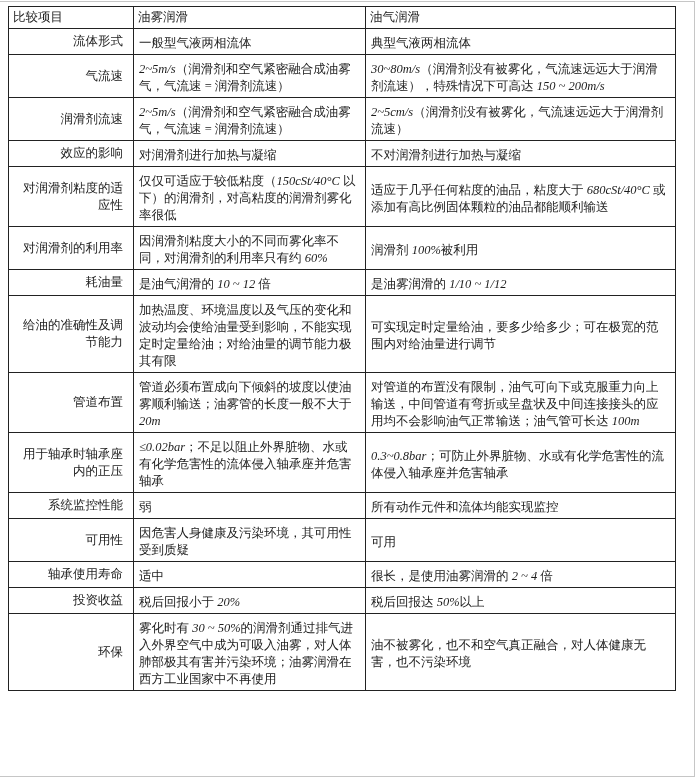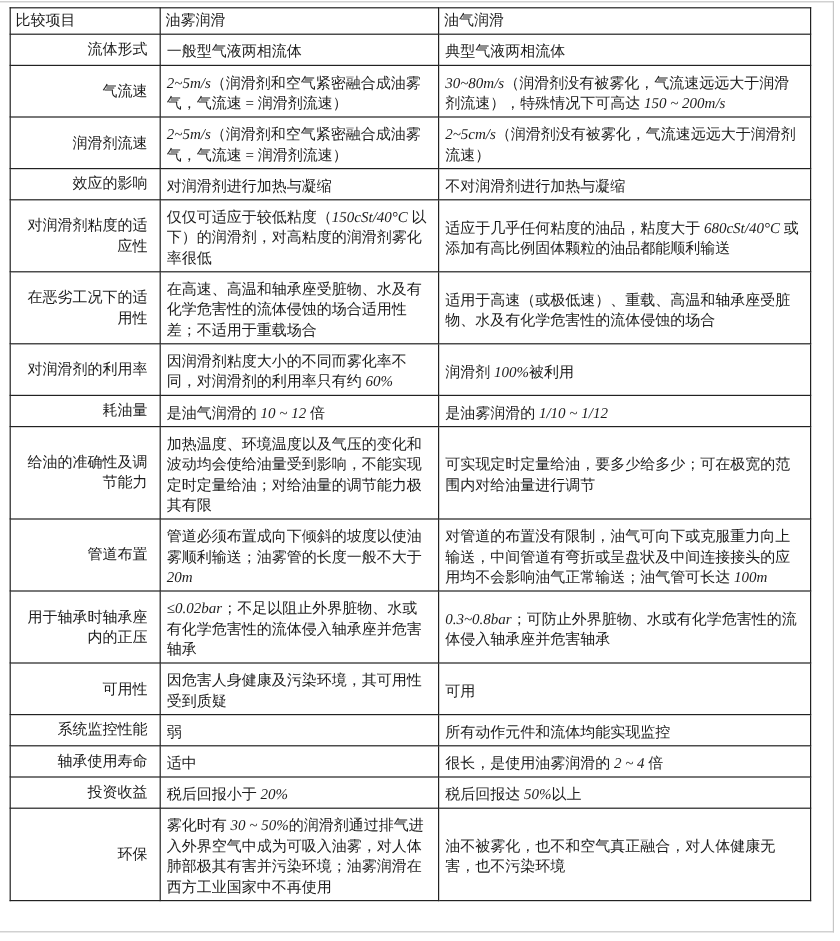--- a/index.html
+++ b/index.html
@@ -69,25 +69,20 @@
           <td class="item">效应的影响</td>
           <td>对润滑剂进行加热与凝缩</td>
           <td>不对润滑剂进行加热与凝缩</td>
         </tr>
         <tr>
           <td class="item">对润滑剂粘度的适应性</td>
           <td>仅仅可适应于较低粘度（<i>150cSt/40°C</i> 以下）的润滑剂，对高粘度的润滑剂雾化率很低</td>
           <td>适应于几乎任何粘度的油品，粘度大于 <i>680cSt/40°C</i> 或添加有高比例固体颗粒的油品都能顺利输送</td>
         </tr>
         <tr>
-          <td class="item">在恶劣工况下的适用性</td>
-          <td>在高速、高温和轴承座受脏物、水及有化学危害性的流体侵蚀的场合适用性差；不适用于重载场合</td>
-          <td>适用于高速（或极低速）、重载、高温和轴承座受脏物、水及有化学危害性的流体侵蚀的场合</td>
-        </tr>
-        <tr>
           <td class="item">对润滑剂的利用率</td>
           <td>因润滑剂粘度大小的不同而雾化率不同，对润滑剂的利用率只有约 <i>60%</i></td>
           <td>润滑剂 <i>100%</i>被利用</td>
         </tr>
         <tr>
           <td class="item">耗油量</td>
           <td>是油气润滑的 <i>10 ~ 12</i> 倍</td>
           <td>是油雾润滑的 <i>1/10 ~ 1/12</i></td>
         </tr>
         <tr>
@@ -99,28 +94,28 @@
           <td class="item">管道布置</td>
           <td>管道必须布置成向下倾斜的坡度以使油雾顺利输送；油雾管的长度一般不大于 <i>20m</i></td>
           <td>对管道的布置没有限制，油气可向下或克服重力向上输送，中间管道有弯折或呈盘状及中间连接接头的应用均不会影响油气正常输送；油气管可长达 <i>100m</i></td>
         </tr>
         <tr>
           <td class="item">用于轴承时轴承座内的正压</td>
           <td><i>≤0.02bar</i>；不足以阻止外界脏物、水或有化学危害性的流体侵入轴承座并危害轴承</td>
           <td><i>0.3~0.8bar</i>；可防止外界脏物、水或有化学危害性的流体侵入轴承座并危害轴承</td>
         </tr>
         <tr>
+          <td class="item">系统监控性能</td>
+          <td>弱</td>
+          <td>所有动作元件和流体均能实现监控</td>
+        </tr>
+        <tr>
           <td class="item">可用性</td>
           <td>因危害人身健康及污染环境，其可用性受到质疑</td>
           <td>可用</td>
-        </tr>
-        <tr>
-          <td class="item">系统监控性能</td>
-          <td>弱</td>
-          <td>所有动作元件和流体均能实现监控</td>
         </tr>
         <tr>
           <td class="item">轴承使用寿命</td>
           <td>适中</td>
           <td>很长，是使用油雾润滑的 <i>2 ~ 4</i> 倍</td>
         </tr>
         <tr>
           <td class="item">投资收益</td>
           <td>税后回报小于 <i>20%</i></td>
           <td>税后回报达 <i>50%</i>以上</td>

